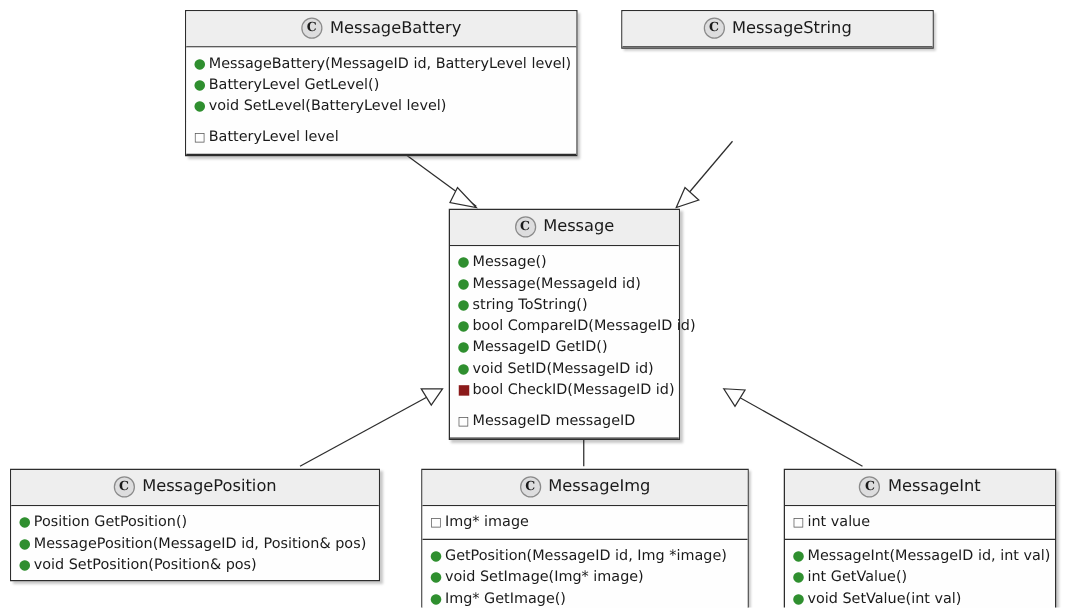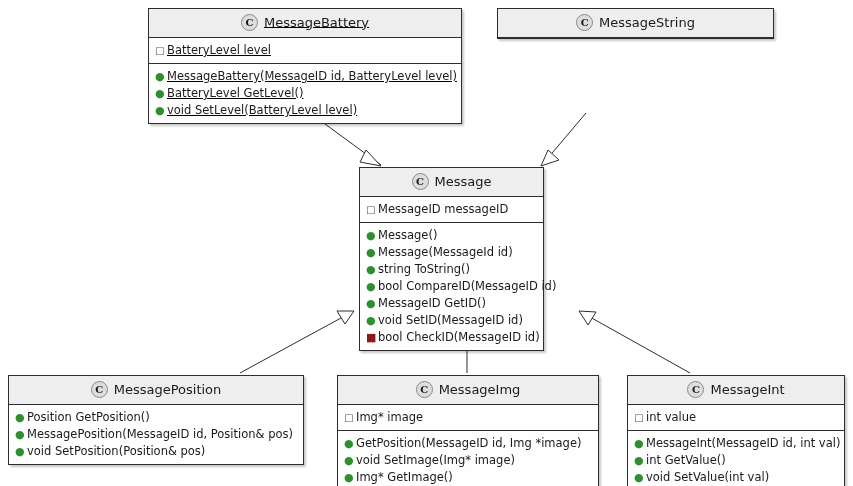--- a/index.html
+++ b/index.html
@@ -110,55 +110,55 @@
     <line x1="240" y1="373" x2="352" y2="312" stroke="#2d2d2d" stroke-width="1"></line>
     <polygon points="354,311 337,311 345,324" fill="#fefefe" stroke="#2d2d2d" stroke-width="1"></polygon>
 
     <line x1="467" y1="373" x2="467" y2="330" stroke="#2d2d2d" stroke-width="1"></line>
     <polygon points="467,328 459,343 475,343" fill="#fefefe" stroke="#2d2d2d" stroke-width="1"></polygon>
 
     <line x1="690" y1="373" x2="581" y2="312" stroke="#2d2d2d" stroke-width="1"></line>
     <polygon points="579,311 596,312 588,325" fill="#fefefe" stroke="#2d2d2d" stroke-width="1"></polygon>
   </svg>
 
-  <div class="uml-class" style="left:148px; top:8px; width:314px;text-decoration:underline;">
+  <div class="uml-class" style="left:148px; top:8px; width:314px;">
     <div class="class-header">
       <span class="class-circle">C</span><span class="class-name">MessageBattery</span>
-    </div>
-    <div class="class-section section-attrs">
-      <div class="member"><span class="vis vis-box">□</span><span>BatteryLevel level</span></div>
     </div>
     <div class="class-section section-methods">
       <div class="member"><span class="vis vis-pub">●</span><span>MessageBattery(MessageID id, BatteryLevel level)</span></div>
       <div class="member"><span class="vis vis-pub">●</span><span>BatteryLevel GetLevel()</span></div>
       <div class="member"><span class="vis vis-pub">●</span><span>void SetLevel(BatteryLevel level)</span></div>
     </div>
+    <div class="class-section section-attrs">
+      <div class="member"><span class="vis vis-box">□</span><span>BatteryLevel level</span></div>
+    </div>
   </div>
 
-  <div class="uml-class" style="left:497px; top:8px; width:277px;">
+  <div class="uml-class" style="left:497px; top:8px; width:250px;">
     <div class="class-header">
       <span class="class-circle">C</span><span class="class-name">MessageString</span>
     </div>
   </div>
 
   <div class="uml-class" style="left:359px; top:167px; width:185px;">
     <div class="class-header">
       <span class="class-circle">C</span><span class="class-name">Message</span>
     </div>
-    <div class="class-section section-attrs">
-      <div class="member"><span class="vis vis-box">□</span><span>MessageID messageID</span></div>
-    </div>
     <div class="class-section section-methods">
       <div class="member"><span class="vis vis-pub">●</span><span>Message()</span></div>
       <div class="member"><span class="vis vis-pub">●</span><span>Message(MessageId id)</span></div>
       <div class="member"><span class="vis vis-pub">●</span><span>string ToString()</span></div>
       <div class="member"><span class="vis vis-pub">●</span><span>bool CompareID(MessageID id)</span></div>
       <div class="member"><span class="vis vis-pub">●</span><span>MessageID GetID()</span></div>
       <div class="member"><span class="vis vis-pub">●</span><span>void SetID(MessageID id)</span></div>
       <div class="member"><span class="vis vis-priv">■</span><span>bool CheckID(MessageID id)</span></div>
+    </div>
+    <div class="class-section section-attrs">
+      <div class="member"><span class="vis vis-box">□</span><span>MessageID messageID</span></div>
     </div>
   </div>
 
   <div class="uml-class" style="left:8px; top:375px; width:296px;">
     <div class="class-header">
       <span class="class-circle">C</span><span class="class-name">MessagePosition</span>
     </div>
     <div class="class-section section-methods">
       <div class="member"><span class="vis vis-pub">●</span><span>Position GetPosition()</span></div>
       <div class="member"><span class="vis vis-pub">●</span><span>MessagePosition(MessageID id, Position&amp; pos)</span></div>

